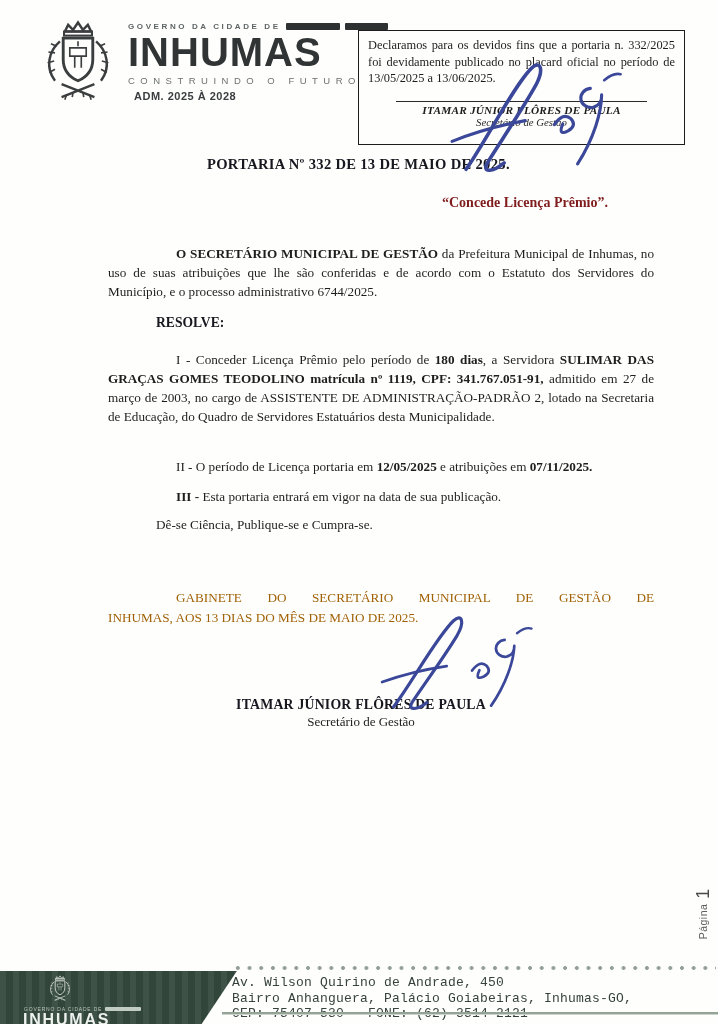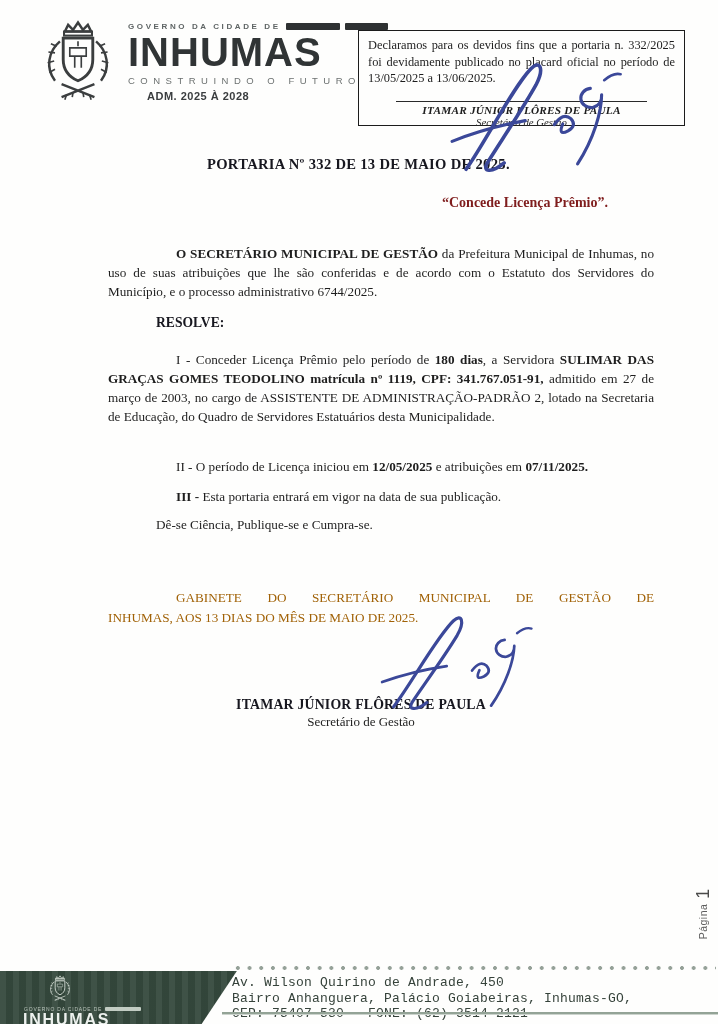--- a/index.html
+++ b/index.html
@@ -13,24 +13,24 @@
   }
 
   
   .coat { position:absolute; left:34px; top:20px; width:88px; height:92px; }
   .brand-text { position:absolute; left:128px; top:22px; width:260px; }
   .gov-line { font-family:"Liberation Sans", sans-serif; font-size:8px; letter-spacing:2.6px; color:#5f6565; font-weight:bold; white-space:nowrap; display:flex; align-items:center; }
   .redact { display:inline-block; height:7px; background:#2e3132; border-radius:1px; margin-left:5px; }
   .redact.r1 { width:56px; } .redact.r2 { width:44px; }
   .brand-name { font-family:"Liberation Sans", sans-serif; font-weight:bold; font-size:40px; line-height:40px; letter-spacing:1px; color:#303435; margin-top:1px; }
   .brand-slogan { font-family:"Liberation Sans", sans-serif; font-size:9.5px; letter-spacing:5.5px; color:#6c7170; margin-top:3px; white-space:nowrap; }
-  .brand-adm { font-family:"Liberation Sans", sans-serif; font-size:11px; font-weight:bold; color:#3a3d3f; margin-top:4px; margin-left:19px; letter-spacing:0.5px; }
+  .brand-adm { font-family:"Liberation Sans", sans-serif; font-size:11px; font-weight:bold; color:#3a3d3f; margin-top:4px; margin-left:6px; letter-spacing:0.5px; }
 
   
-  .decl-box { position:absolute; left:358px; top:30px; width:327px; height:96px; border:1.6px solid #1c1c1c; padding:6px 9px 0 9px; background:transparent; }
+  .decl-box { position:absolute; left:358px; top:30px; width:327px; height:115px; border:1.6px solid #1c1c1c; padding:6px 9px 0 9px; background:transparent; }
   .decl-text { font-size:12.4px; line-height:16.6px; text-align:justify; color:#1d1d1d; }
   .decl-rule { width:82%; margin:14px auto 0 auto; border-top:1.4px solid #2a2a2a; }
   .decl-name { font-size:11.3px; font-weight:bold; font-style:italic; text-align:center; margin-top:2px; letter-spacing:0.2px; color:#1d1d1d; }
   .decl-role { font-size:10.8px; font-style:italic; text-align:center; color:#2a2a2a; }
   .sig-box { position:absolute; left:428px; top:58px; width:235px; height:120px; z-index:3; transform:rotate(-4deg); }
 
   
   .doc-title { position:absolute; left:207px; top:156px; font-size:14.6px; font-weight:bold; letter-spacing:0.3px; color:#17171f; }
   .doc-subject { position:absolute; right:110px; top:195px; font-size:14px; font-weight:bold; color:#7f1d1d; }
   .para { position:absolute; left:88px; width:546px; font-size:13.2px; line-height:19px; text-align:justify; color:#1e1e1e;margin-left:20px; }
@@ -124,21 +124,21 @@
 </svg>
 
 <div class="doc-title">PORTARIA Nº 332 DE 13 DE MAIO DE 2025.</div>
 <div class="doc-subject">“Concede Licença Prêmio”.</div>
 
 <p class="para p-intro indent"><span style="font-weight: bold;">O SECRETÁRIO MUNICIPAL DE GESTÃO</span><span> da Prefeitura Municipal de Inhumas, no uso de suas atribuições que lhe são conferidas e de acordo com o Estatuto dos Servidores do Município, e o processo administrativo 6744/2025.</span></p>
 
 <div class="p-resolve">RESOLVE:</div>
 
 <p class="para p-item1 indent"><span>I - Conceder Licença Prêmio pelo período de </span><span style="font-weight: bold;">180 dias</span><span>, a Servidora </span><span style="font-weight: bold;">SULIMAR DAS GRAÇAS GOMES TEODOLINO matrícula nº 1119, CPF: 341.767.051-91,</span><span> admitido em 27 de março de 2003, no cargo de ASSISTENTE DE ADMINISTRAÇÃO-PADRÃO 2, lotado na Secretaria de Educação, do Quadro de Servidores Estatuários desta Municipalidade.</span></p>
-<p class="para p-item2 indent"><span>II - O período de Licença iniciou em </span><span style="font-weight: bold;">12/05/2025</span><span> e atribuições em </span><span style="font-weight: bold;">07/11/2025.</span></p>
+<p class="para p-item2 indent"><span>II - O período de Licença portaria em </span><span style="font-weight: bold;">12/05/2025</span><span> e atribuições em </span><span style="font-weight: bold;">07/11/2025.</span></p>
 <p class="para p-item3 indent"><span style="font-weight: bold;">III -</span><span> Esta portaria entrará em vigor na data de sua publicação.</span></p>
 
 <div class="p-closing">Dê-se Ciência, Publique-se e Cumpra-se.</div>
 
 <div class="para p-gab">
   <div class="gab-l1">GABINETE DO SECRETÁRIO MUNICIPAL DE GESTÃO DE</div>
   <div>INHUMAS, AOS 13 DIAS DO MÊS DE MAIO DE 2025.</div>
 </div>
 
 <svg class="sig-main" viewBox="0 0 170 100">

